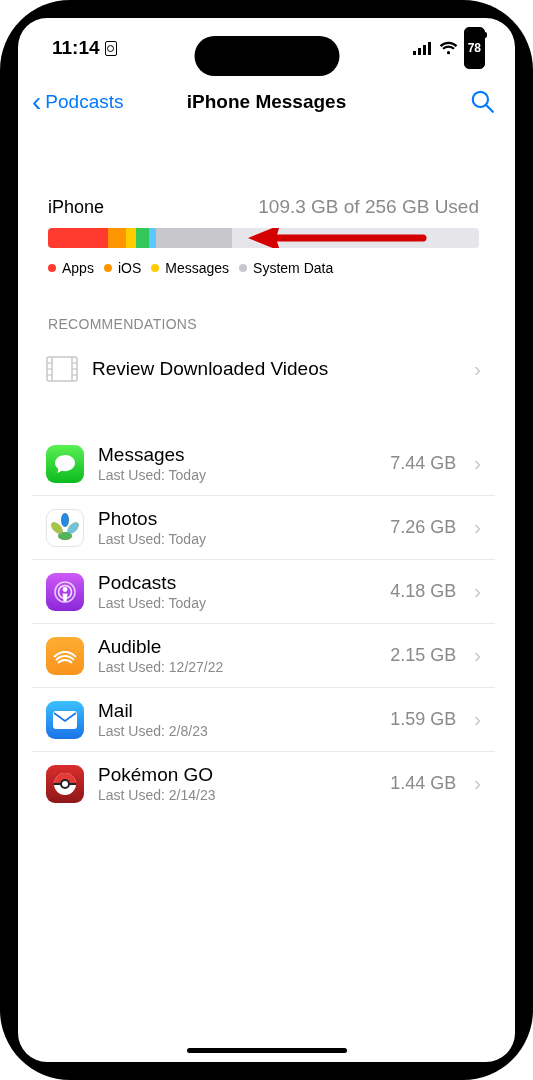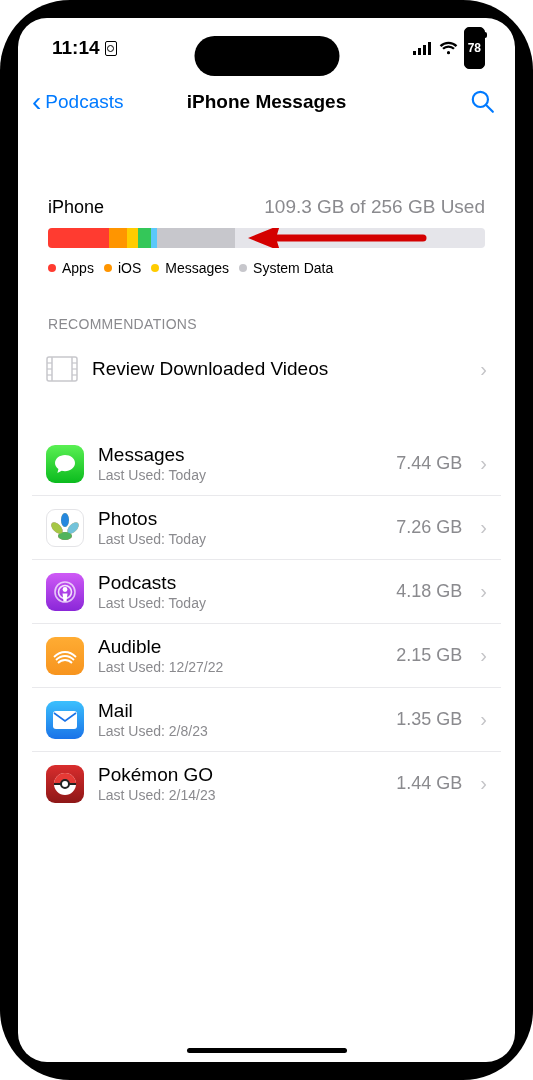--- a/index.html
+++ b/index.html
@@ -59,21 +59,21 @@
   .back-chevron { font-size:28px; line-height:1; margin-right:2px; font-weight:300;}
   .nav-title {
     position:absolute; left:0; right:0; text-align:center;
     font-size:19px; font-weight:600; color:#000;
     pointer-events:none;
   }
   .search-btn {
     position:absolute; right:20px; top:10px;
     color:#007aff; width:26px; height:26px;
   }
-  .content { padding:0 14px 0 14px; }
+  .content { padding:0 20px 0 14px; }
   .gap { height:56px; }
   .card {
     background:#fff; border-radius:12px;
     padding:14px 16px;
   }
   .storage-head {
     display:flex; justify-content:space-between; align-items:baseline;
     margin-bottom:10px;
   }
   .storage-head .dev { font-size:18px; color:#000; }
@@ -320,21 +320,21 @@
             <div class="app-icon ic-mail">
               <svg width="26" height="20" viewBox="0 0 26 20">
                 <rect x="1" y="1" width="24" height="18" rx="3" fill="#fff"></rect>
                 <path d="M2 3l11 8 11-8" stroke="#1a73e8" stroke-width="1.6" fill="none"></path>
               </svg>
             </div>
             <div class="app-info">
               <div class="app-name">Mail</div>
               <div class="app-sub">Last Used: 2/8/23</div>
             </div>
-            <div class="app-size">1.35 GB</div>
+            <div class="app-size">1.59 GB</div>
             <div class="chev">›</div>
           </div>
           <div class="app-row">
             <div class="app-icon ic-pokemon">
               <svg width="26" height="26" viewBox="0 0 26 26">
                 <circle cx="13" cy="13" r="11" fill="#fff"></circle>
                 <path d="M2 13a11 11 0 0122 0z" fill="#e53935"></path>
                 <rect x="2" y="12" width="22" height="2" fill="#222"></rect>
                 <circle cx="13" cy="13" r="4" fill="#fff" stroke="#222" stroke-width="2"></circle>
               </svg>

